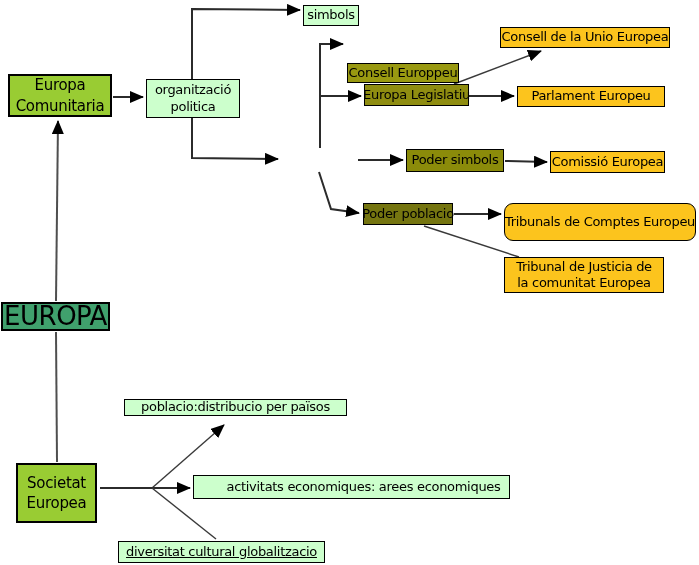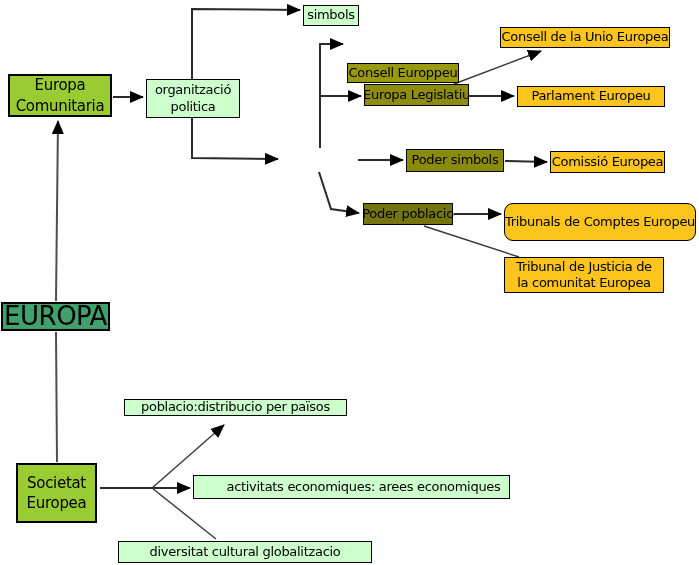--- a/index.html
+++ b/index.html
@@ -55,21 +55,21 @@
   .n-poder-judicial     { left: 363px; top: 203px; width: 90px;  height: 22px; }
   .n-consell-unio       { left: 500px; top: 27px;  width: 170px; height: 21px; }
   .n-parlament          { left: 517px; top: 86px;  width: 148px; height: 21px; }
   .n-comissio           { left: 550px; top: 151px; width: 115px; height: 22px; }
   .n-tribunals-comptes  { left: 504px; top: 203px; width: 192px; height: 38px; border-radius: 9px; }
   .n-tribunal-justicia  { left: 504px; top: 257px; width: 160px; height: 36px; }
   .n-europa             { left: 1px;   top: 302px; width: 109px; height: 29px; }
   .n-societat           { left: 16px;  top: 463px; width: 81px;  height: 60px; }
   .n-poblacio           { left: 124px; top: 399px; width: 223px; height: 17px; }
   .n-activitats         { left: 193px; top: 475px; width: 317px; height: 24px; padding-left: 26px; }
-  .n-diversitat         { left: 118px; top: 541px; width: 254px; height: 22px; }
+  .n-diversitat         { left: 118px; top: 541px; width: 207px; height: 22px; text-decoration: underline; }
 
   .edge      { stroke: #2b2b2b; stroke-width: 2;   fill: none; }
   .edge-gray { stroke: #4f4f4f; stroke-width: 2;   fill: none; }
   .edge-thin { stroke: #3a3a3a; stroke-width: 1.4; fill: none; }
 </style>
 </head>
 <body>
 
 <div class="canvas">
 

